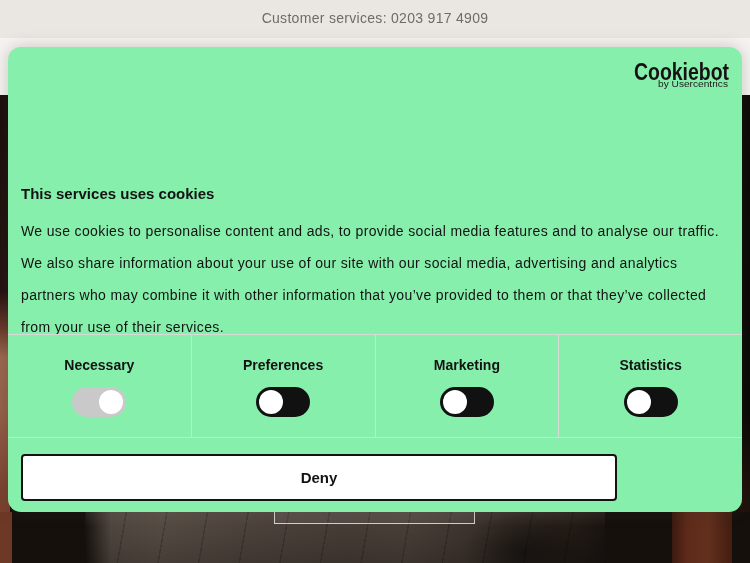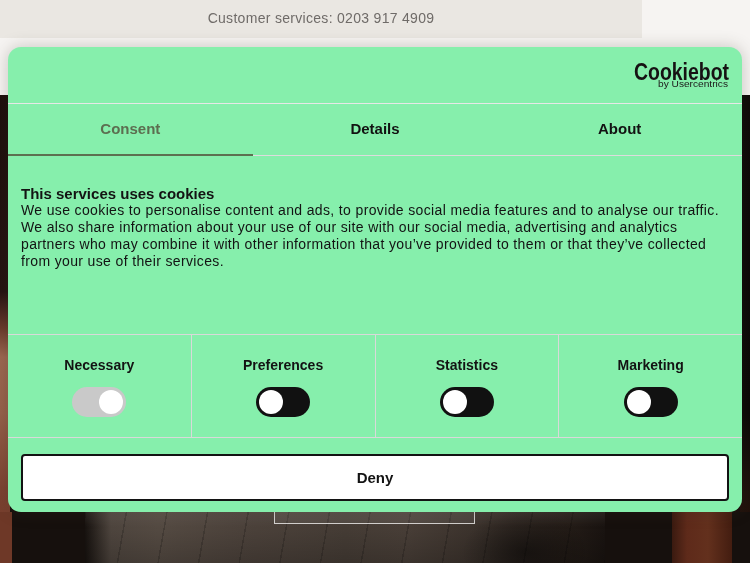--- a/index.html
+++ b/index.html
@@ -1,19 +1,19 @@
 <!DOCTYPE html>
 <html><head>
 <meta charset="utf-8">
 <style>
   * { margin:0; padding:0; box-sizing:border-box; }
   html,body { width:750px; height:563px; overflow:hidden; }
   body { font-family:"Liberation Sans", sans-serif; position:relative; background:#f6f4f2; }
 
-  .topbar { position:absolute; top:0; left:0; width:642px; height:38px; background:#eae7e2;
+  .topbar { position:absolute; top:0; left:0; width:750px; height:38px; background:#eae7e2;
     color:#6f6b68; font-size:14px; text-align:center; line-height:36px; letter-spacing:.3px; }
 
   .photo { position:absolute; top:95px; left:0; width:750px; height:468px; background:#17100c; }
   .leftedge { position:absolute; left:0; top:0; width:10px; height:468px;
     background:linear-gradient(180deg,#1c0e0b 0%,#241210 42%,#6b3a2c 50%,#9c6851 56%,#95604a 68%,#7c4331 84%,#6f3827 100%); }
   .rightedge { position:absolute; right:0; top:0; width:10px; height:468px;
     background:linear-gradient(180deg,#0d0908 0%,#0a0706 68%,#1a0f0a 82%,#2c150e 100%); }
   .bottomband { position:absolute; left:0; bottom:0; width:750px; height:51px; background:#16100d; }
   .fabric { position:absolute; left:85px; bottom:0; width:520px; height:51px;
     background:
@@ -36,33 +36,33 @@
   .logosvg { position:absolute; right:9px; top:0; }
 
   .tabs { position:absolute; top:56px; left:0; width:734px; height:53px; display:flex;
     border-top:1px solid #e7e7e7; }
   .tab { flex:1; height:52px; text-align:center; line-height:50px; font-weight:bold; font-size:15px;
     color:#121212; box-shadow:inset 0 -1px 0 #dcdcdc; }
   .tab.active { color:#5c6e50; box-shadow:inset 0 -2px 0 #5c7050; }
 
   .content { position:absolute; top:108px; left:13px; width:708px; color:#131313; }
   .content h1 { font-size:15px; font-weight:bold; margin-top:30px; }
-  .content p { font-size:14px; line-height:17px; letter-spacing:0.36px; }
+  .content p { font-size:14px; line-height:32px; margin-top:13px; letter-spacing:0.36px; }
 
   .grid { position:absolute; top:287px; left:0; width:734px; height:104px; display:flex;
     border-top:1px solid #d9d9d9; border-bottom:1px solid #d9d9d9; }
   .cell { flex:1; border-right:1px solid #d9d9d9; text-align:center; }
   .cell:last-child { border-right:none; }
   .cell .lbl { display:block; margin-top:22px; font-size:14px; font-weight:bold; color:#131313; }
   .tog { width:54px; height:30px; border-radius:16px; background:#111; position:relative; margin:14px auto 0; }
   .tog::after { content:""; position:absolute; width:24px; height:24px; border-radius:50%; background:#fff; top:3px; left:3px; }
   .tog.dis { background:#c9c9c9; }
   .tog.dis::after { left:auto; right:3px; }
 
-  .buttons { position:absolute; top:407px; left:13px; width:708px; display:flex; }
+  .buttons { position:absolute; top:407px; left:13px; width:596px; display:flex; }
   .btn { flex:1; height:47px; border:2px solid #131313; border-radius:4px; background:#fff;
     font-weight:bold; font-size:15px; line-height:43px; text-align:center; color:#131313; }
   .btn.green { background:#6f815a; border:none; color:#fff; line-height:47px; }
 </style>
 </head>
 <body>
   <div class="topbar">Customer services: 0203 917 4909</div>
   <div class="photo">
     <div class="leftedge"></div>
     <div class="rightedge"></div>
@@ -73,46 +73,41 @@
     </div>
   </div>
   <div class="ghost"></div>
   <div class="modal">
     <div class="logoarea">
       <svg class="logosvg" width="110" height="48" viewBox="0 0 110 48">
         <text x="106" y="33" text-anchor="end" textLength="95" lengthAdjust="spacingAndGlyphs" font-family="Liberation Sans, sans-serif" font-size="24" font-weight="bold" fill="#161213">Cookiebot</text>
         <text x="105" y="40" text-anchor="end" textLength="70" lengthAdjust="spacingAndGlyphs" font-family="Liberation Sans, sans-serif" font-size="9.5" fill="#1c1819">by Usercentrics</text>
       </svg>
     </div>
-    <div class="tabs">
-      <div class="tab active">Consent</div>
-      <div class="tab">Details</div>
-      <div class="tab">About</div>
-    </div>
     <div class="content">
       <h1>This services uses cookies</h1>
       <p>We use cookies to personalise content and ads, to provide social media features and to analyse our traffic.<br>
 We also share information about your use of our site with our social media, advertising and analytics<br>
 partners who may combine it with other information that you’ve provided to them or that they’ve collected<br>
 from your use of their services.</p>
     </div>
     <div class="grid">
       <div class="cell">
         <span class="lbl">Necessary</span>
         <div class="tog dis"></div>
       </div>
       <div class="cell">
         <span class="lbl">Preferences</span>
         <div class="tog"></div>
       </div>
       <div class="cell">
-        <span class="lbl">Statistics</span>
+        <span class="lbl">Marketing</span>
         <div class="tog"></div>
       </div>
       <div class="cell">
-        <span class="lbl">Marketing</span>
+        <span class="lbl">Statistics</span>
         <div class="tog"></div>
       </div>
     </div>
     <div class="buttons">
       <div class="btn">Deny</div>
     </div>
   </div>
 
 </body></html>

